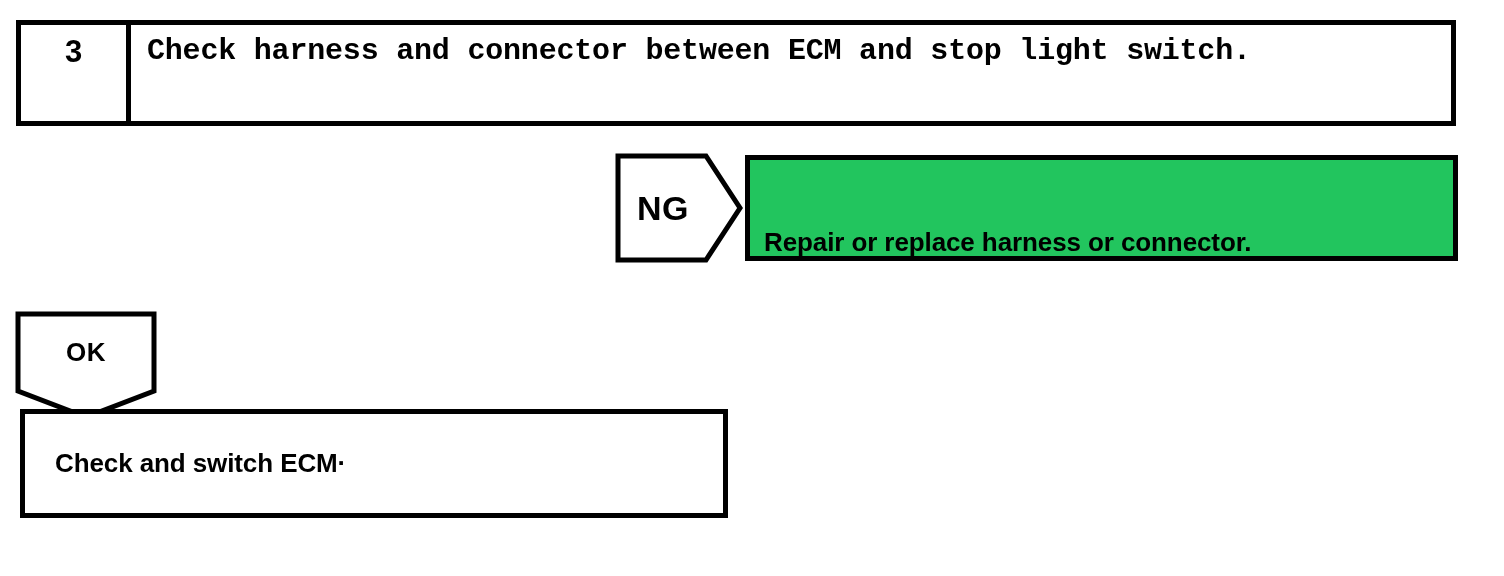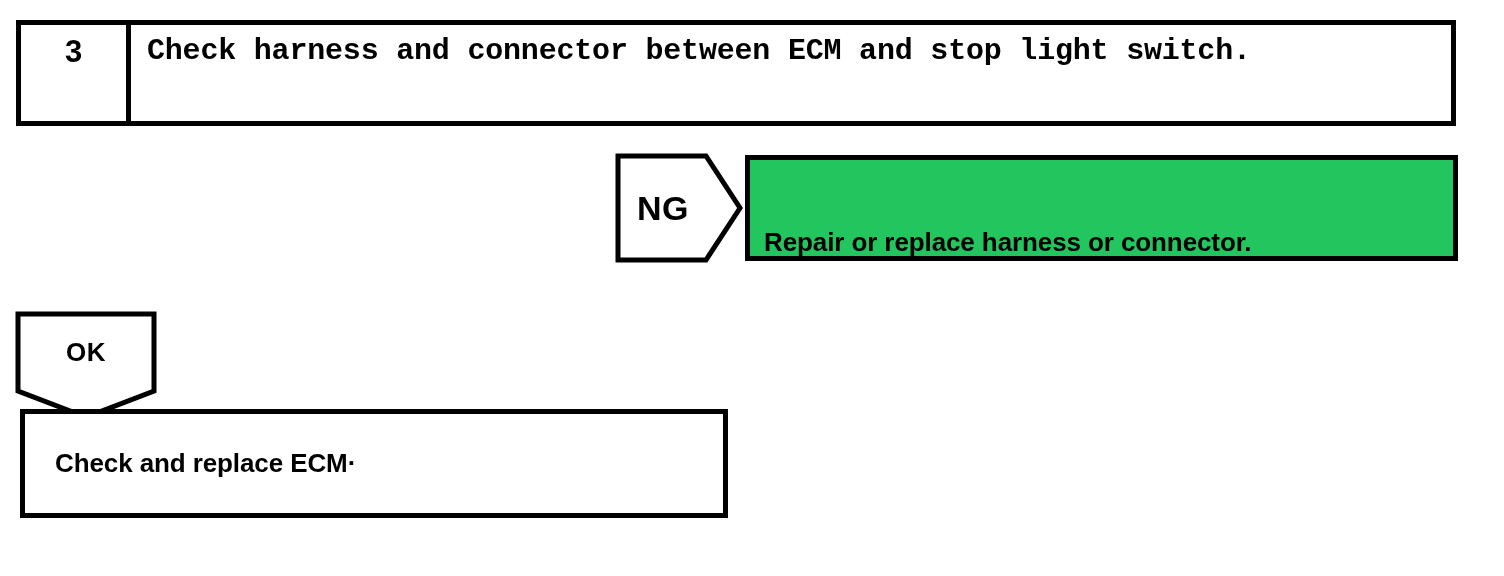--- a/index.html
+++ b/index.html
@@ -198,16 +198,16 @@
   </div>
 
   <div class="ok-arrow">
     <svg viewBox="0 0 142 110" xmlns="http://www.w3.org/2000/svg">
       <polygon points="3,3 139,3 139,80 71,106 3,80" fill="#ffffff" stroke="#000000" stroke-width="5" stroke-linejoin="miter"></polygon>
     </svg>
     <span class="ok-label">OK</span>
   </div>
 
   <div class="final-box">
-    <span class="final-text">Check and replace ECM·</span>
+    <span class="final-text">Check and switch ECM·</span>
   </div>
 
 </div>
 
 </body></html>

